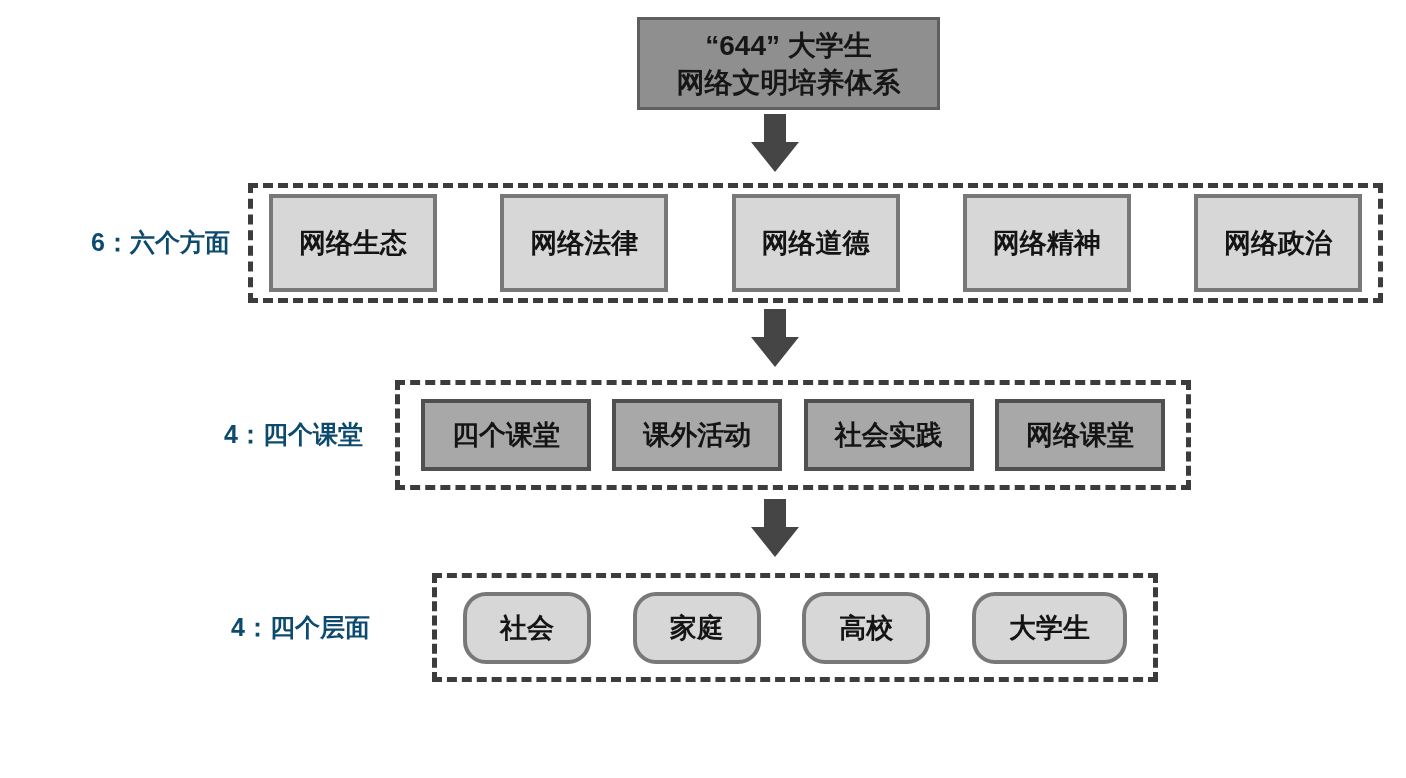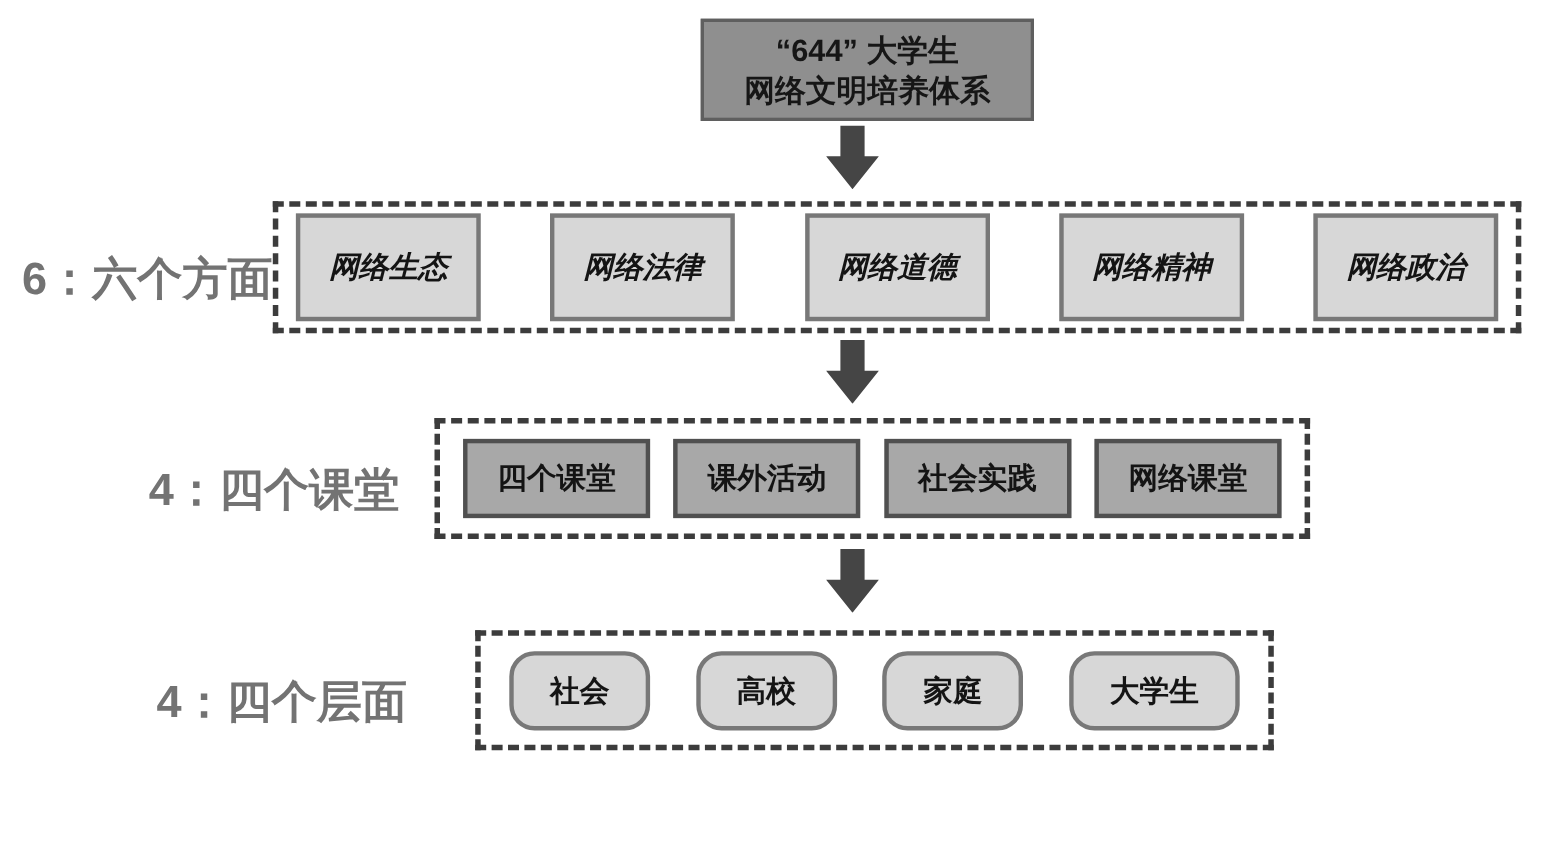--- a/index.html
+++ b/index.html
@@ -12,21 +12,21 @@
     display:flex;flex-direction:column;align-items:center;justify-content:center;
     font-weight:bold;font-size:28px;line-height:37px;color:#161616;text-align:center;
   }
 
   .arrow{position:absolute;width:48px;height:58px;}
   .arrow-1{left:751px;top:114px;}
   .arrow-2{left:751px;top:309px;}
   .arrow-3{left:751px;top:499px;}
 
   .row-label{
-    position:absolute;font-weight:bold;font-size:41px;color:#737373;
+    position:absolute;font-weight:bold;font-size:25px;color:#0c4a6e;
     text-align:right;white-space:nowrap;
   }
   .label-1{left:20px;width:210px;top:226px;}
   .label-2{left:20px;width:343px;top:418px;}
   .label-3{left:20px;width:350px;top:611px;}
 
   .tier{
     position:absolute;border:5px dashed #3c3c3c;box-sizing:border-box;
     display:flex;align-items:center;justify-content:space-between;
   }
@@ -34,21 +34,21 @@
   .tier-2{left:395px;top:380px;width:796px;height:110px;padding:0 21px;}
   .tier-3{left:432px;top:573px;width:726px;height:109px;padding:0 26px;}
 
   .node{
     display:flex;align-items:center;justify-content:center;
     font-weight:bold;font-size:27px;color:#141414;box-sizing:border-box;
     white-space:nowrap;
   }
   .node-light{background:#d7d7d7;border:4px solid #787878;}
   .node-dark{background:#a8a8a8;border:4px solid #505050;}
-  .tier-1 .node{height:98px;padding:0 26px;font-style:italic;}
+  .tier-1 .node{height:98px;padding:0 26px;}
   .tier-2 .node{height:72px;padding:0 27px;}
   .tier-3 .node{height:72px;padding:0 33px;border-radius:23px;}
 
   .caption{
     position:absolute;left:0;top:712px;width:1396px;text-align:center;
     font-family:"Liberation Serif","DejaVu Serif",serif;
     font-weight:bold;font-size:31px;color:#191919;
   }
   .caption-prefix{margin-right:20px;}
 </style>
@@ -87,19 +87,19 @@
     <div class="node node-dark">网络课堂</div>
   </div>
 
   <svg class="arrow arrow-3" viewBox="0 0 48 58">
     <polygon points="13,0 35,0 35,28 48,28 24,58 0,28 13,28" fill="#454545"></polygon>
   </svg>
 
   <div class="row-label label-3">4：四个层面</div>
   <div class="tier tier-3">
     <div class="node node-light">社会</div>
+    <div class="node node-light">家庭</div>
     <div class="node node-light">高校</div>
-    <div class="node node-light">家庭</div>
     <div class="node node-light">大学生</div>
   </div>
 
 
 </div>
 
 </body></html>

